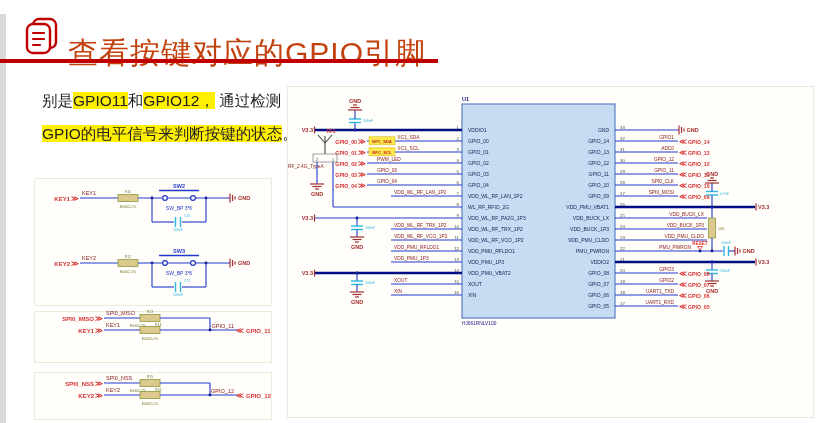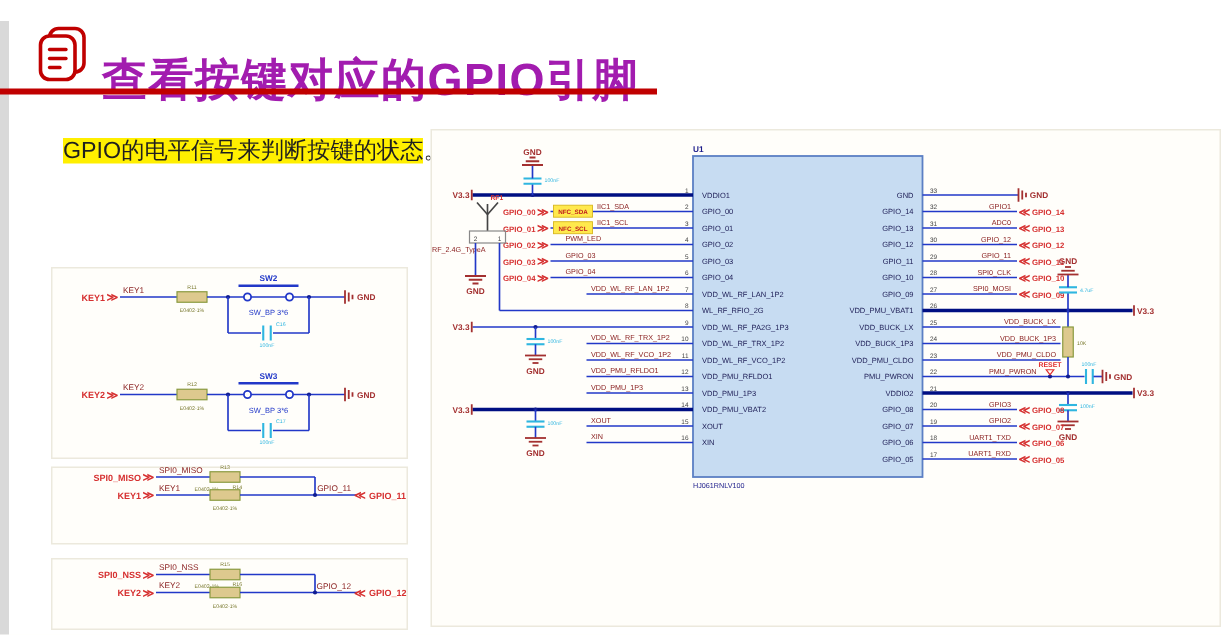--- a/index.html
+++ b/index.html
@@ -1,21 +1,21 @@
 <!DOCTYPE html>
 <html><head>
 <meta charset="utf-8">
 <style>
   html,body{margin:0;padding:0}
   body{width:820px;height:423px;position:relative;background:#ffffff;
        font-family:"Liberation Sans",sans-serif;overflow:hidden}
   .edge-bar{position:absolute;left:0;top:14px;width:6px;height:409px;background:#d9d9d9}
   .hdr-icon{position:absolute;left:23px;top:16px}
-  .page-title{position:absolute;left:68px;top:13px;font-size:30px;font-weight:700;
-              color:#a21caf;letter-spacing:1px;white-space:nowrap}
+  .page-title{position:absolute;left:68px;top:13px;font-size:30px;font-weight:400;
+              color:#c2410c;letter-spacing:1px;white-space:nowrap}
   .title-rule{position:absolute;left:0;top:59px;width:438px;height:4px;background:#c00000}
   .intro{position:absolute;left:42px;top:84px;width:270px;font-size:15.5px;
          line-height:33px;color:#1f1f1f}
   .iline{white-space:nowrap}
   .hl{background:#ffef00}
   .panel{position:absolute;background:#fffefa;border:1px solid #ece9dd;box-sizing:border-box}
   #frag-svg{position:absolute;left:34px;top:176px}
   #sch-svg{position:absolute;left:287px;top:86px}
   svg text{font-family:"Liberation Sans",sans-serif}
   .w{stroke:#2238c8;stroke-width:1.1;fill:none}
@@ -62,20 +62,21 @@
     <line x1="10" y1="17" x2="21" y2="17" stroke="#c00000" stroke-width="2.2" stroke-linecap="round"></line>
     <line x1="10" y1="23" x2="21" y2="23" stroke="#c00000" stroke-width="2.2" stroke-linecap="round"></line>
     <line x1="10" y1="29" x2="17" y2="29" stroke="#c00000" stroke-width="2.2" stroke-linecap="round"></line>
   </svg>
 </div>
 
 <h1 class="page-title">查看按键对应的GPIO引脚</h1>
 <div class="title-rule"></div>
 
 <div class="intro">
+  <div class="iline"><span>别是</span><span class="hl">GPIO11</span><span>和</span><span class="hl">GPIO12，</span><span> 通过检测</span></div>
   <div class="iline"><span class="hl">GPIO的电平信号来判断按键的状态</span><span>。</span></div>
 </div>
 
 <div class="panel" style="left:34px;top:178px;width:238px;height:128px"></div>
 <div class="panel" style="left:34px;top:311px;width:238px;height:52px"></div>
 <div class="panel" style="left:34px;top:372px;width:238px;height:48px"></div>
 <svg id="frag-svg" width="252" height="247" viewBox="0 0 252 247">
     <g>
       <text x="36" y="24.5" class="t-port" text-anchor="end">KEY1</text>
       <text x="37" y="24.8" class="t-chev" text-anchor="start">≫</text>

